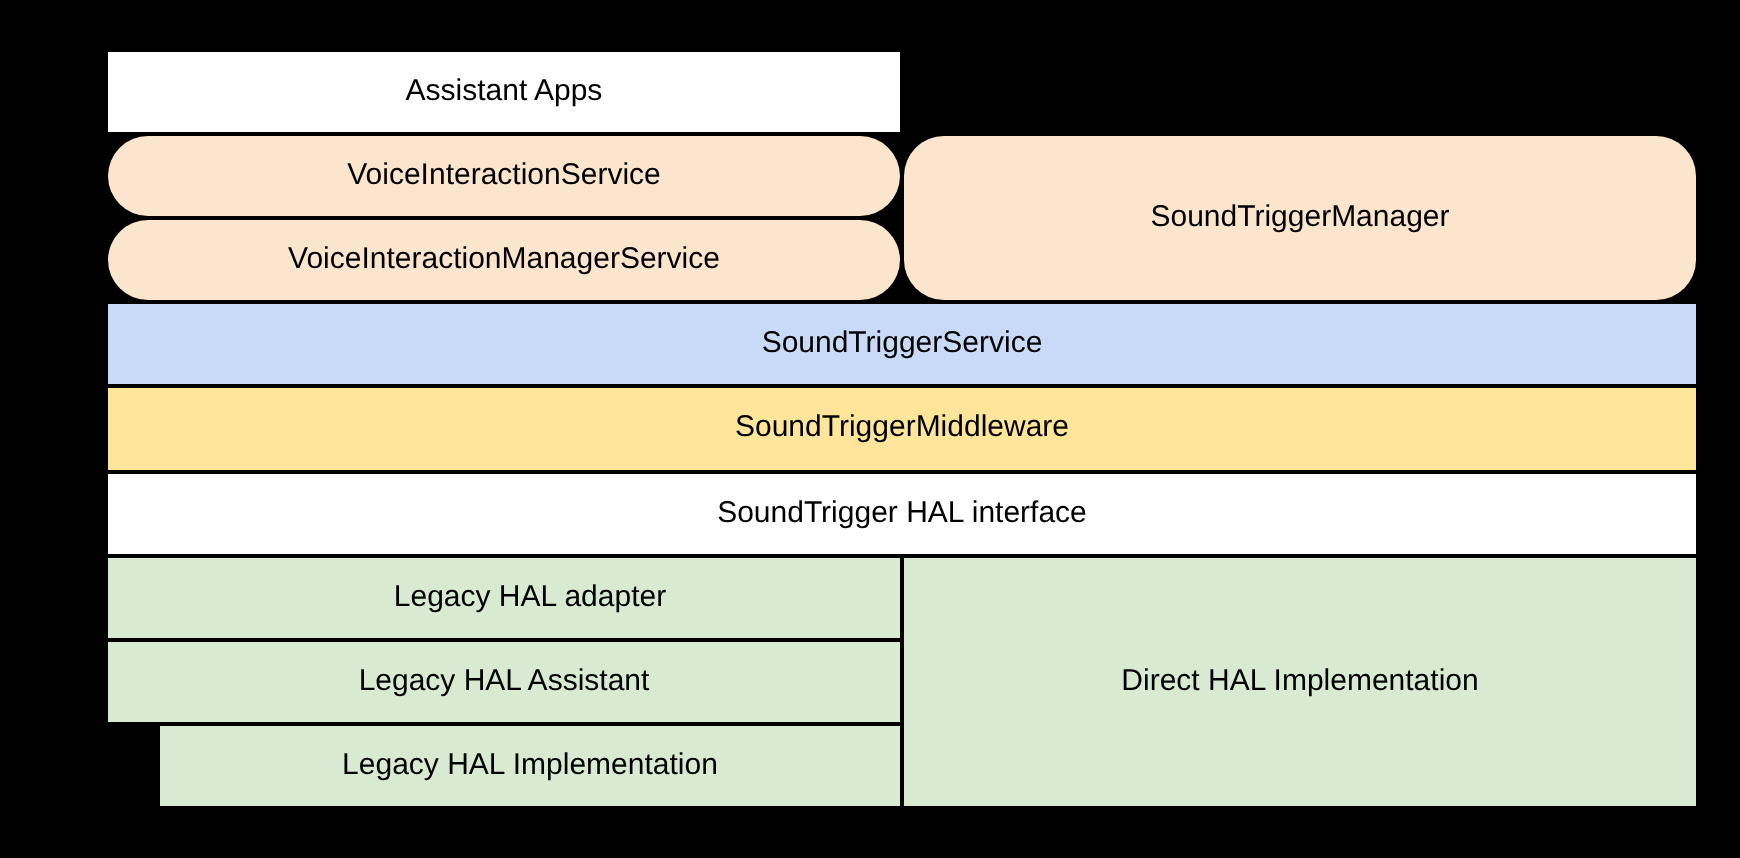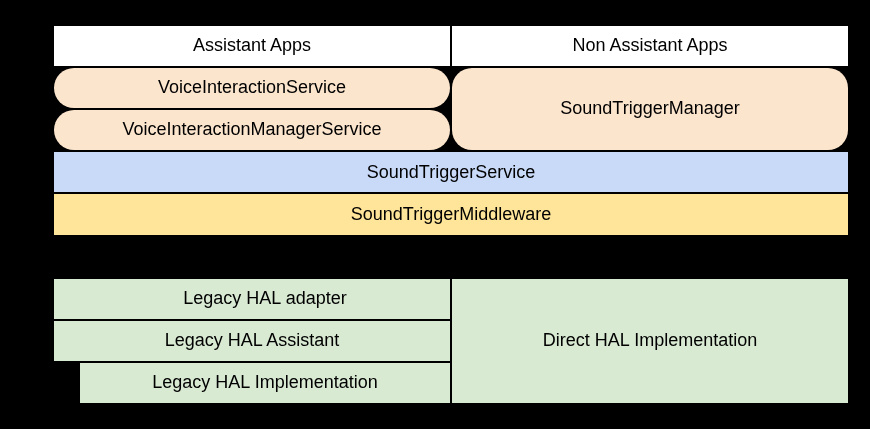--- a/index.html
+++ b/index.html
@@ -26,21 +26,21 @@
     display: grid;
     grid-template-columns: 1fr 1fr;
     grid-template-rows: 40px repeat(8, 1fr);
     gap: 2px;
   }
   .cell {
     display: flex;
     align-items: center;
     justify-content: center;
     text-align: center;
-    font-size: 18px;
+    font-size: 15px;
     color: var(--text, #000);
     line-height: 1.2;
   }
   .bg-white  { background: var(--cell-white,  #ffffff); }
   .bg-peach  { background: var(--cell-peach,  #fce5cd); border-radius: 20px; }
   .bg-blue   { background: var(--cell-blue,   #c9daf8); }
   .bg-yellow { background: var(--cell-yellow, #ffe599); }
   .bg-green  { background: var(--cell-green,  #d9ead3); }
 
   .c-assistant     { grid-column: 1;          grid-row: 1; }
@@ -54,23 +54,23 @@
   .c-lhadapter     { grid-column: 1;          grid-row: 7; padding-left: 26px; }
   .c-dhi           { grid-column: 2;          grid-row: 7 / span 3; }
   .c-lhinterface   { grid-column: 1;          grid-row: 8; }
   .c-lhimpl        { grid-column: 1;          grid-row: 9; margin-left: 26px; }
 </style>
 </head>
 <body>
 
 <div class="diagram">
   <div class="cell bg-white c-assistant">Assistant Apps</div>
-  <div class="cell bg-white c-nonassistant">Non Assistant Apps</div>
   <div class="cell bg-peach c-vis">VoiceInteractionService</div>
   <div class="cell bg-peach c-stm">SoundTriggerManager</div>
   <div class="cell bg-peach c-vims">VoiceInteractionManagerService</div>
   <div class="cell bg-blue c-sts">SoundTriggerService</div>
   <div class="cell bg-yellow c-stmw">SoundTriggerMiddleware</div>
+  <div class="cell bg-white c-halif">SoundTrigger HAL interface</div>
   <div class="cell bg-green c-lhadapter">Legacy HAL adapter</div>
   <div class="cell bg-green c-dhi">Direct HAL Implementation</div>
   <div class="cell bg-green c-lhinterface">Legacy HAL Assistant</div>
   <div class="cell bg-green c-lhimpl">Legacy HAL Implementation</div>
 </div>
 
 </body></html>

